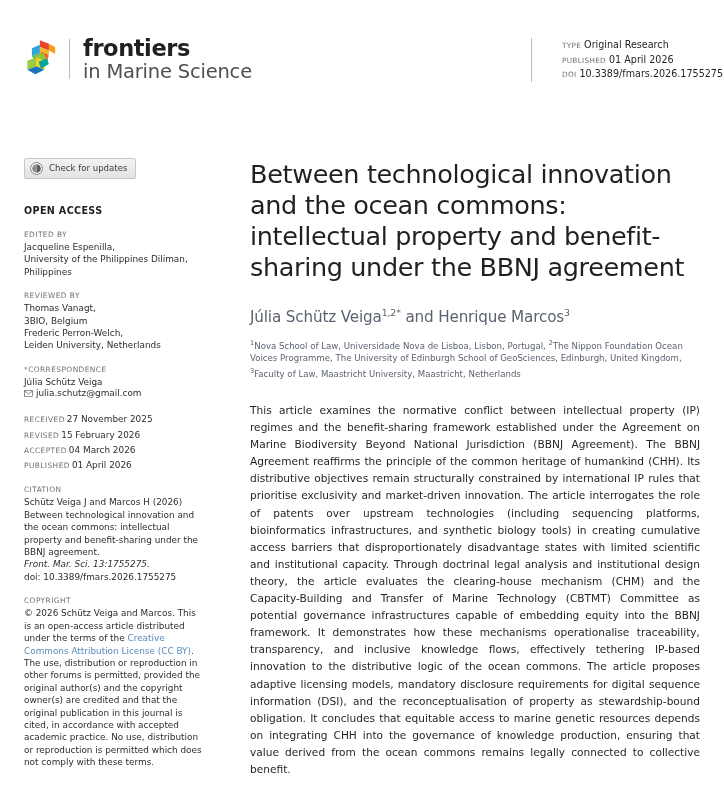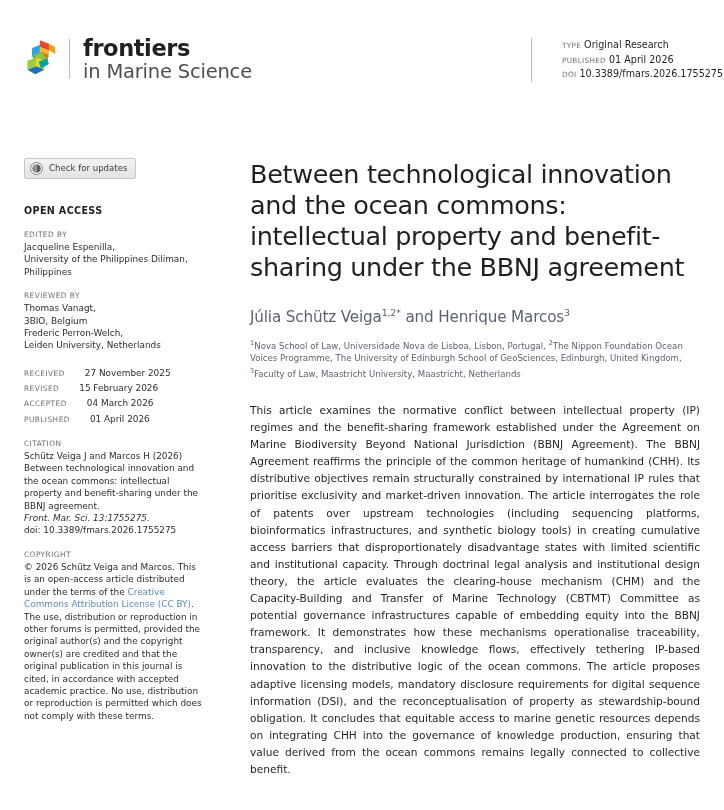--- a/index.html
+++ b/index.html
@@ -124,21 +124,21 @@
     text-transform: uppercase;
     margin-bottom: 2px;
   }
   .rail-txt {
     font-size: 8.9px;
     line-height: 12.4px;
     color: #2d2d2f;
   }
   .rail-inline .rail-key {
     display: inline;
-    margin-right: 20px;
+    margin-right: 2px;
   }
   .rail-dates div { line-height: 12.3px; }
   .rail-dates .d-val { font-size: 8.9px; color: #2d2d2f; }
   .email-line {
     display: flex;
     align-items: center;
     gap: 3px;
     font-size: 8.9px;
     color: #2d2d2f;
     margin-top: 0px;
@@ -250,20 +250,31 @@
     </div>
 
     <div class="rail-sec">
       <div class="rail-key">REVIEWED BY</div>
       <div class="rail-txt" style="white-space:pre-line">Thomas Vanagt,
 3BIO, Belgium
 Frederic Perron-Welch,
 Leiden University, Netherlands</div>
     </div>
 
+    <div class="rail-sec">
+      <div class="rail-key">*CORRESPONDENCE</div>
+      <div class="rail-txt">Júlia Schütz Veiga</div>
+      <div class="email-line">
+        <svg class="env-icon" viewBox="0 0 16 11">
+          <rect x="0.6" y="0.6" width="14.8" height="9.8" fill="none" stroke="#4a4a4a" stroke-width="1.1"></rect>
+          <path d="M0.8 1 L8 6.3 L15.2 1" fill="none" stroke="#4a4a4a" stroke-width="1.1"></path>
+        </svg>
+        <span>julia.schutz@gmail.com</span>
+      </div>
+    </div>
 
     <div class="rail-sec rail-dates">
       <div class="rail-inline">
         <span class="rail-key">RECEIVED</span><span class="d-val">27 November 2025</span>
       </div>
       <div class="rail-inline">
         <span class="rail-key">REVISED</span><span class="d-val">15 February 2026</span>
       </div>
       <div class="rail-inline">
         <span class="rail-key">ACCEPTED</span><span class="d-val">04 March 2026</span>

